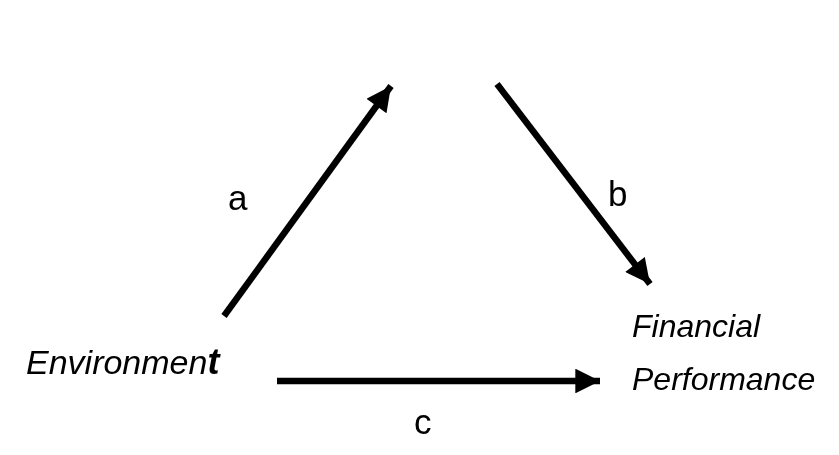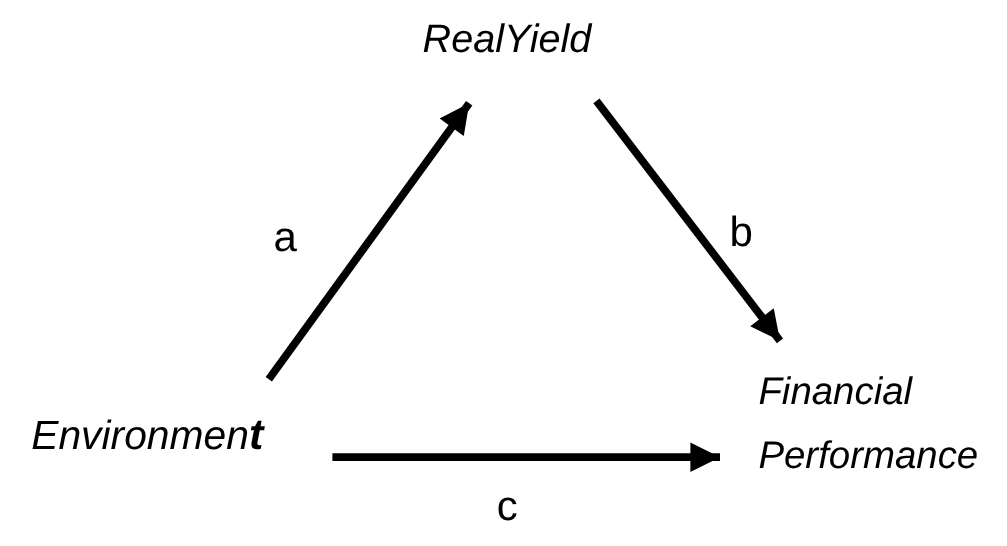--- a/index.html
+++ b/index.html
@@ -77,21 +77,20 @@
     <defs>
       <marker id="arrowhead" viewBox="0 0 10 10" refX="10" refY="5" markerWidth="4" markerHeight="3.8" orient="auto-start-reverse" markerUnits="strokeWidth">
         <path d="M 0 0 L 10 5 L 0 10 z" fill="#000000"></path>
       </marker>
     </defs>
     <line class="arrow-line" x1="224" y1="316" x2="391" y2="86" marker-end="url(#arrowhead)"></line>
     <line class="arrow-line" x1="497" y1="84" x2="650" y2="284" marker-end="url(#arrowhead)"></line>
     <line class="arrow-line" x1="277" y1="381" x2="600" y2="381" marker-end="url(#arrowhead)"></line>
   </svg>
 
-  <div class="node node-real-yield">RealYield</div>
 
   <div class="node node-environment">
     <span>Environmen</span><span class="suffix-t">t</span>
   </div>
 
   <div class="node node-financial">
     <div>Financial</div>
     <div>Performance</div>
   </div>
 

